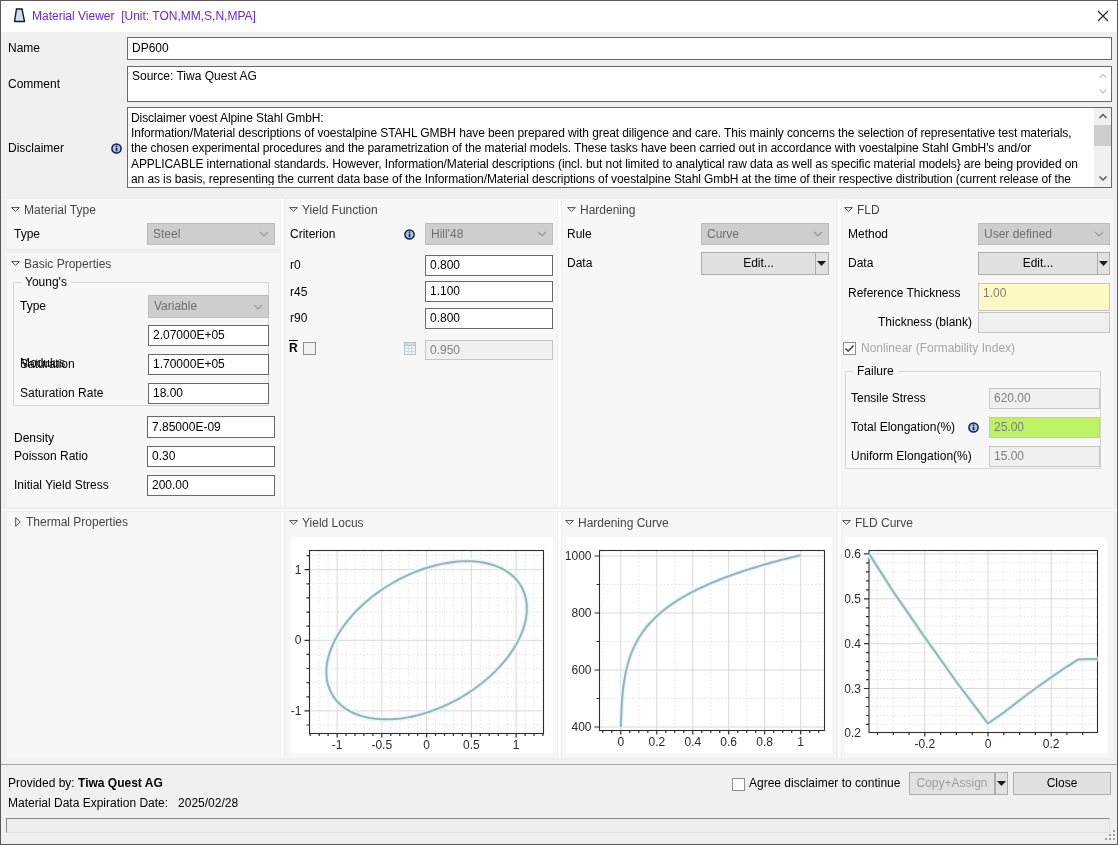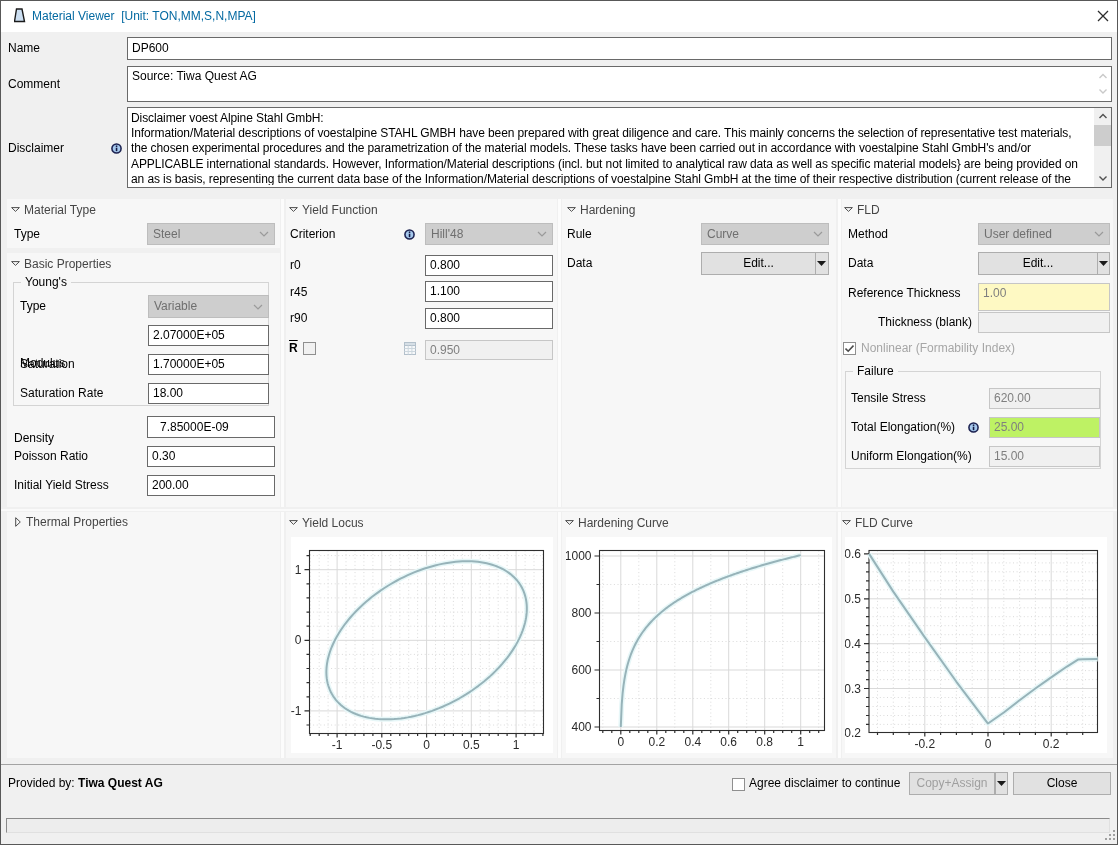--- a/index.html
+++ b/index.html
@@ -1,18 +1,18 @@
 <!DOCTYPE html>
 <html><head><meta charset="utf-8"><style>html,body{margin:0;padding:0}*{box-sizing:border-box}body{font-family:"Liberation Sans",sans-serif;}</style></head><body>
 <div style="position:relative;width:1118px;height:845px;background:#f0f0f0;border:1px solid #585858;overflow:hidden;font-size:12px">
 <div style="position:absolute;left:0;top:0;width:1116px;height:31px;background:#ffffff"></div>
 <svg style="position:absolute;left:13px;top:7px" width="12" height="15">
       <path d="M2.5 1 L8 1 L10.5 13.5 L0.5 13.5 Z" fill="#ccdff2" stroke="#1b1b1b" stroke-width="1.4"></path>
     </svg>
-<div style="position:absolute;left:31px;top:6px;height:18px;line-height:18px;font-size:12px;color:#0369a1;white-space:nowrap;">Material Viewer&nbsp; [Unit: TON,MM,S,N,MPA]</div>
+<div style="position:absolute;left:31px;top:6px;height:18px;line-height:18px;font-size:12px;color:#6d28d9;white-space:nowrap;">Material Viewer&nbsp; [Unit: TON,MM,S,N,MPA]</div>
 <svg style="position:absolute;left:1096px;top:9px" width="12" height="12">
       <path d="M1 1 L11 11 M11 1 L1 11" stroke="#2d2d2d" stroke-width="1.3"></path>
     </svg>
 <div style="position:absolute;left:7px;top:38px;height:18px;line-height:18px;font-size:12px;color:#000;white-space:nowrap;">Name</div>
 <div style="position:absolute;left:126px;top:36px;width:985px;height:23px;background:#fff;border:1px solid #696969;color:#000;font-size:12px;line-height:21px;padding-left:4px;white-space:nowrap;overflow:hidden">DP600</div>
 <div style="position:absolute;left:7px;top:74px;height:18px;line-height:18px;font-size:12px;color:#000;white-space:nowrap;">Comment</div>
 <div style="position:absolute;left:126px;top:65px;width:985px;height:36px;background:#fff;border:1px solid #696969;color:#000;font-size:12px;line-height:34px;padding-left:4px;white-space:nowrap;overflow:hidden"></div>
 <div style="position:absolute;left:131px;top:68px;font-size:12px;color:#000">Source: Tiwa Quest AG</div>
 <svg style="position:absolute;left:1097px;top:72px" width="10" height="7">
       <path d="M1.5 5 L5 1.5 L8.5 5" fill="none" stroke="#c9c9c9" stroke-width="1.4"></path>
@@ -70,21 +70,21 @@
 <div style="position:absolute;left:147px;top:294px;width:121px;height:23px;background:#cecece;border:1px solid #bdbdbd;color:#6f6f6f;font-size:12px;line-height:21px;padding-left:5px;white-space:nowrap">Variable<svg style="position:absolute;right:5px;top:50%;margin-top:-3px" width="10" height="6">
         <path d="M1 1 L5 5 L9 1" fill="none" stroke="#9a9a9a" stroke-width="1.2"></path>
       </svg></div>
 <div style="position:absolute;left:19px;top:325px;height:18px;line-height:18px;font-size:12px;color:#000;white-space:nowrap;margin-top:28px;">Modulus</div>
 <div style="position:absolute;left:147px;top:324px;width:121px;height:21px;background:#fff;border:1px solid #696969;color:#000;font-size:12px;line-height:19px;padding-left:4px;white-space:nowrap;overflow:hidden">2.07000E+05</div>
 <div style="position:absolute;left:19px;top:354px;height:18px;line-height:18px;font-size:12px;color:#000;white-space:nowrap;">Saturation</div>
 <div style="position:absolute;left:147px;top:353px;width:121px;height:21px;background:#fff;border:1px solid #696969;color:#000;font-size:12px;line-height:19px;padding-left:4px;white-space:nowrap;overflow:hidden">1.70000E+05</div>
 <div style="position:absolute;left:19px;top:383px;height:18px;line-height:18px;font-size:12px;color:#000;white-space:nowrap;">Saturation Rate</div>
 <div style="position:absolute;left:147px;top:382px;width:121px;height:21px;background:#fff;border:1px solid #696969;color:#000;font-size:12px;line-height:19px;padding-left:4px;white-space:nowrap;overflow:hidden">18.00</div>
 <div style="position:absolute;left:13px;top:417px;height:18px;line-height:18px;font-size:12px;color:#000;white-space:nowrap;margin-top:11px;">Density</div>
-<div style="position:absolute;left:146px;top:415px;width:128px;height:22px;background:#fff;border:1px solid #696969;color:#000;font-size:12px;line-height:20px;padding-left:12px;white-space:nowrap;overflow:hidden">7.85000E-09</div>
+<div style="position:absolute;left:146px;top:415px;width:128px;height:22px;background:#fff;border:1px solid #696969;color:#000;font-size:12px;line-height:20px;padding-left:4px;white-space:nowrap;overflow:hidden">7.85000E-09</div>
 <div style="position:absolute;left:13px;top:446px;height:18px;line-height:18px;font-size:12px;color:#000;white-space:nowrap;">Poisson Ratio</div>
 <div style="position:absolute;left:146px;top:445px;width:128px;height:21px;background:#fff;border:1px solid #696969;color:#000;font-size:12px;line-height:19px;padding-left:4px;white-space:nowrap;overflow:hidden">0.30</div>
 <div style="position:absolute;left:13px;top:475px;height:18px;line-height:18px;font-size:12px;color:#000;white-space:nowrap;">Initial Yield Stress</div>
 <div style="position:absolute;left:146px;top:474px;width:128px;height:21px;background:#fff;border:1px solid #696969;color:#000;font-size:12px;line-height:19px;padding-left:4px;white-space:nowrap;overflow:hidden">200.00</div>
 <svg style="position:absolute;left:288px;top:206px" width="9" height="5">
       <path d="M0.6 0.6 L8.4 0.6 L4.5 4.4 Z" fill="none" stroke="#4d4d4d" stroke-width="1"></path>
     </svg>
     <div style="position:absolute;left:301px;top:200px;height:18px;line-height:18px;font-size:12px;color:#454545;white-space:nowrap;">Yield Function</div>
 <div style="position:absolute;left:289px;top:224px;height:18px;line-height:18px;font-size:12px;color:#000;white-space:nowrap;">Criterion</div>
 <svg style="position:absolute;left:403px;top:228px" width="11" height="11" viewBox="0 0 12 12">
@@ -229,20 +229,21 @@
         <text x="206.2" y="211.0" font-size="12" fill="#2a2a2a" text-anchor="middle" font-family="Liberation Sans, sans-serif">0.2</text>
         <text x="16" y="200.4" font-size="12" fill="#2a2a2a" text-anchor="end" font-family="Liberation Sans, sans-serif">0.2</text>
         <text x="16" y="155.5" font-size="12" fill="#2a2a2a" text-anchor="end" font-family="Liberation Sans, sans-serif">0.3</text>
         <text x="16" y="110.7" font-size="12" fill="#2a2a2a" text-anchor="end" font-family="Liberation Sans, sans-serif">0.4</text>
         <text x="16" y="65.8" font-size="12" fill="#2a2a2a" text-anchor="end" font-family="Liberation Sans, sans-serif">0.5</text>
         <text x="16" y="20.9" font-size="12" fill="#2a2a2a" text-anchor="end" font-family="Liberation Sans, sans-serif">0.6</text>
       </svg>
     </div>
 <div style="position:absolute;left:0;top:763px;width:1116px;height:1px;background:#a3a3a3"></div>
 <div style="position:absolute;left:7px;top:773px;height:18px;line-height:18px;font-size:12px;color:#000;white-space:nowrap;">Provided by: <b>Tiwa Quest AG</b></div>
+<div style="position:absolute;left:7px;top:793px;height:18px;line-height:18px;font-size:12px;color:#000;white-space:nowrap;">Material Data Expiration Date:&nbsp;&nbsp; 2025/02/28</div>
 <div style="position:absolute;left:731px;top:777px;width:13px;height:13px;background:#fff;border:1px solid #8f8f8f"></div>
 <div style="position:absolute;left:748px;top:773px;height:18px;line-height:18px;font-size:12px;color:#000;white-space:nowrap;">Agree disclaimer to continue</div>
 <div style="position:absolute;left:908px;top:771px;width:86px;height:23px;background:#e1e1e1;border:1px solid #adadad;color:#9f9f9f;font-size:12px;line-height:21px;text-align:center">Copy+Assign</div>
 <div style="position:absolute;left:994px;top:771px;width:13px;height:23px;background:#e1e1e1;border:1px solid #adadad"></div>
     <svg style="position:absolute;left:996px;top:780px" width="9" height="5">
       <path d="M0 0 L9 0 L4.5 5 Z" fill="#1a1a1a"></path>
     </svg>
 <div style="position:absolute;left:1012px;top:771px;width:98px;height:23px;background:#e1e1e1;border:1px solid #adadad;color:#000;font-size:12px;line-height:21px;text-align:center">Close</div>
 <div style="position:absolute;left:5px;top:817px;width:1104px;height:15px;background:#ededed;border-top:1px solid #8a8a8a;border-left:1px solid #8a8a8a;border-right:1px solid #e0e0e0;border-bottom:1px solid #e0e0e0"></div>
 <svg style="position:absolute;left:1104px;top:829px" width="13" height="13">

